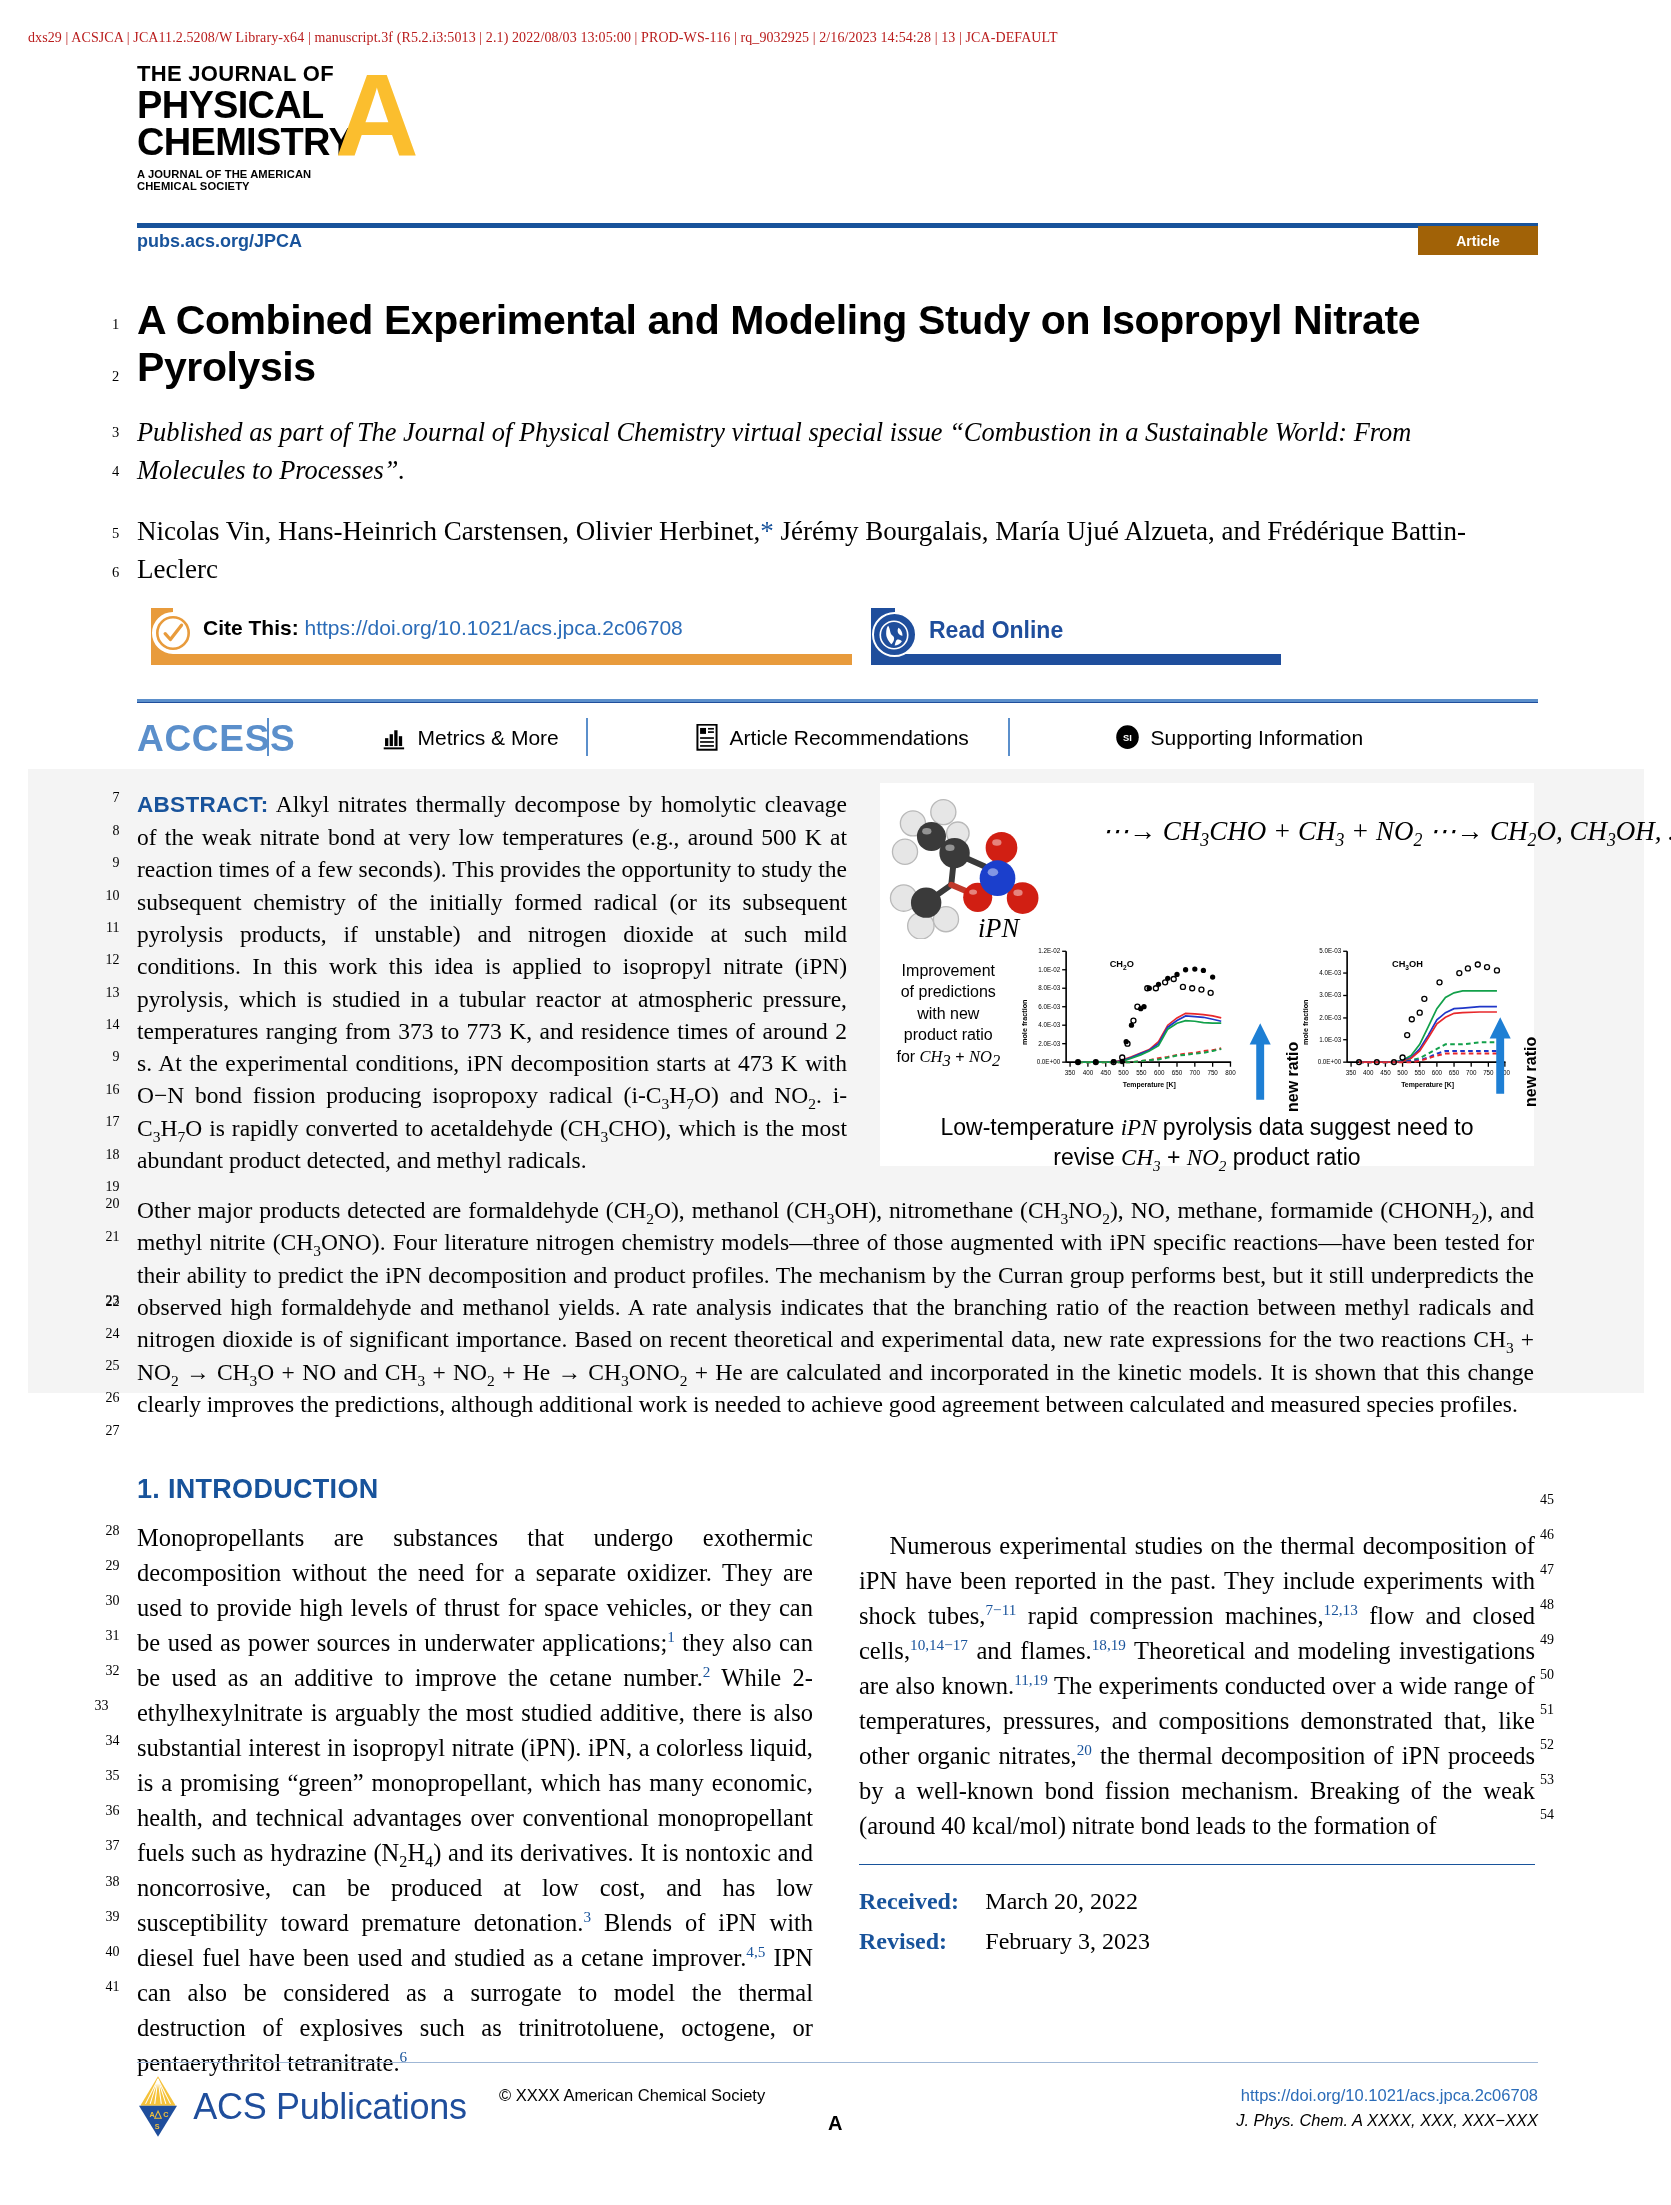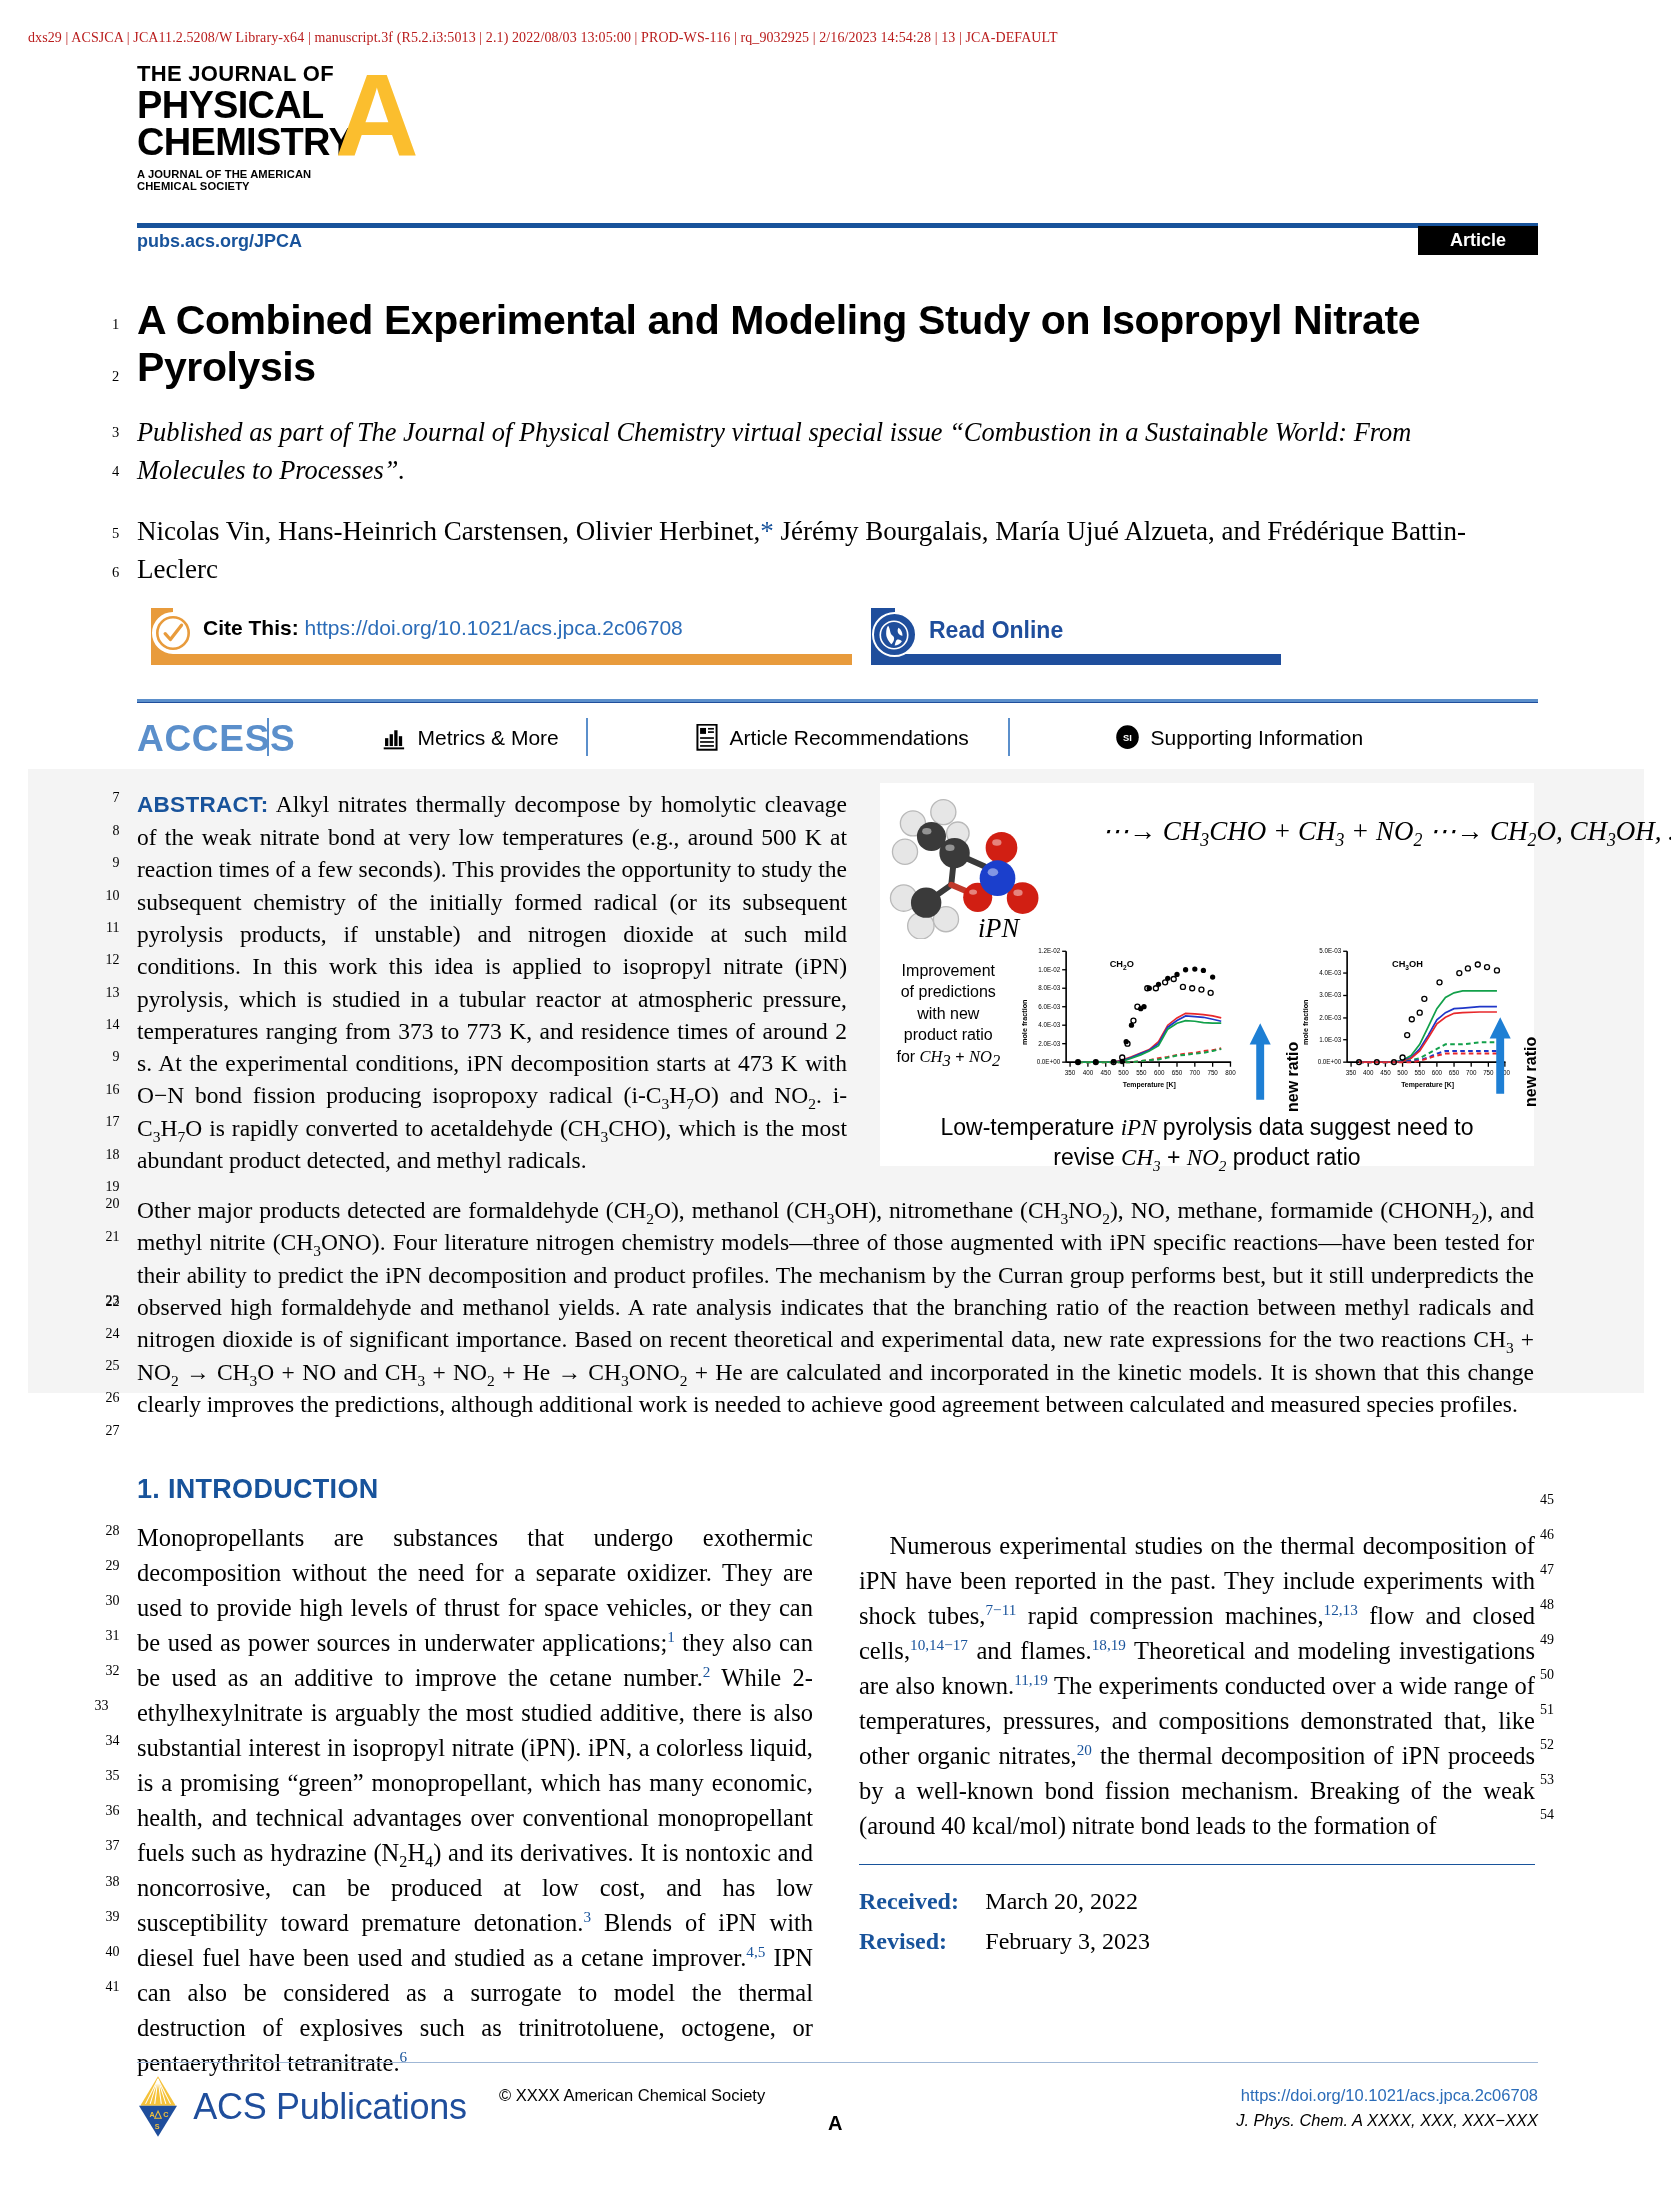--- a/index.html
+++ b/index.html
@@ -14,21 +14,21 @@
   .mh-lines{position:absolute;left:0;top:0;width:198px;}
   .mh-l1{font-family:"Liberation Sans",sans-serif;font-weight:bold;font-size:22px;letter-spacing:0.3px;line-height:1;color:#000;}
   .mh-l2{font-family:"Liberation Sans",sans-serif;font-weight:bold;font-size:38px;letter-spacing:-0.7px;line-height:.98;margin-top:2px;color:#000;}
   .mh-l3{font-family:"Liberation Sans",sans-serif;font-weight:bold;font-size:38px;letter-spacing:-0.7px;line-height:.98;color:#000;}
   .mh-l4{font-family:"Liberation Sans",sans-serif;font-weight:bold;font-size:11.2px;letter-spacing:0.1px;margin-top:6.6px;color:#000;}
   .mh-A{position:absolute;left:198px;top:-5.3px;font-family:"Liberation Sans",sans-serif;font-weight:bold;font-size:116px;line-height:1;color:#FBBE2E;}
 
   
   .jbar{position:absolute;left:137px;top:223px;width:1401px;height:4.6px;background:#18539B;}
   .jurl{position:absolute;left:137px;top:231px;font-family:"Liberation Sans",sans-serif;font-size:18px;color:#18539B;font-weight:600;}
-  .artbadge{position:absolute;left:1418px;top:226px;width:120px;height:29px;background:#000000;color:#fff;font-family:"Liberation Sans",sans-serif;font-size:18px;font-weight:600;display:flex;align-items:center;justify-content:center;}
+  .artbadge{position:absolute;left:1418px;top:226px;width:120px;height:29px;background:#a16207;color:#fff;font-family:"Liberation Sans",sans-serif;font-size:14px;font-weight:600;display:flex;align-items:center;justify-content:center;}
 
   
   .ltitle{position:absolute;left:137px;top:297px;width:1401px;}
   .ltitle h1{margin:0;font-family:"Liberation Sans",sans-serif;font-weight:bold;font-size:41px;line-height:1.14;letter-spacing:-0.4px;}
   .lnum{position:absolute;font-family:"Liberation Serif",serif;font-size:14.5px;color:#000;}
 
   .spissue{position:absolute;left:137px;top:413px;width:1355px;font-style:italic;font-size:26.4px;line-height:1.45;}
   .authors{position:absolute;left:137px;top:512px;width:1361px;font-size:27px;line-height:1.42;}
   .astar{color:#18539B;}
 

